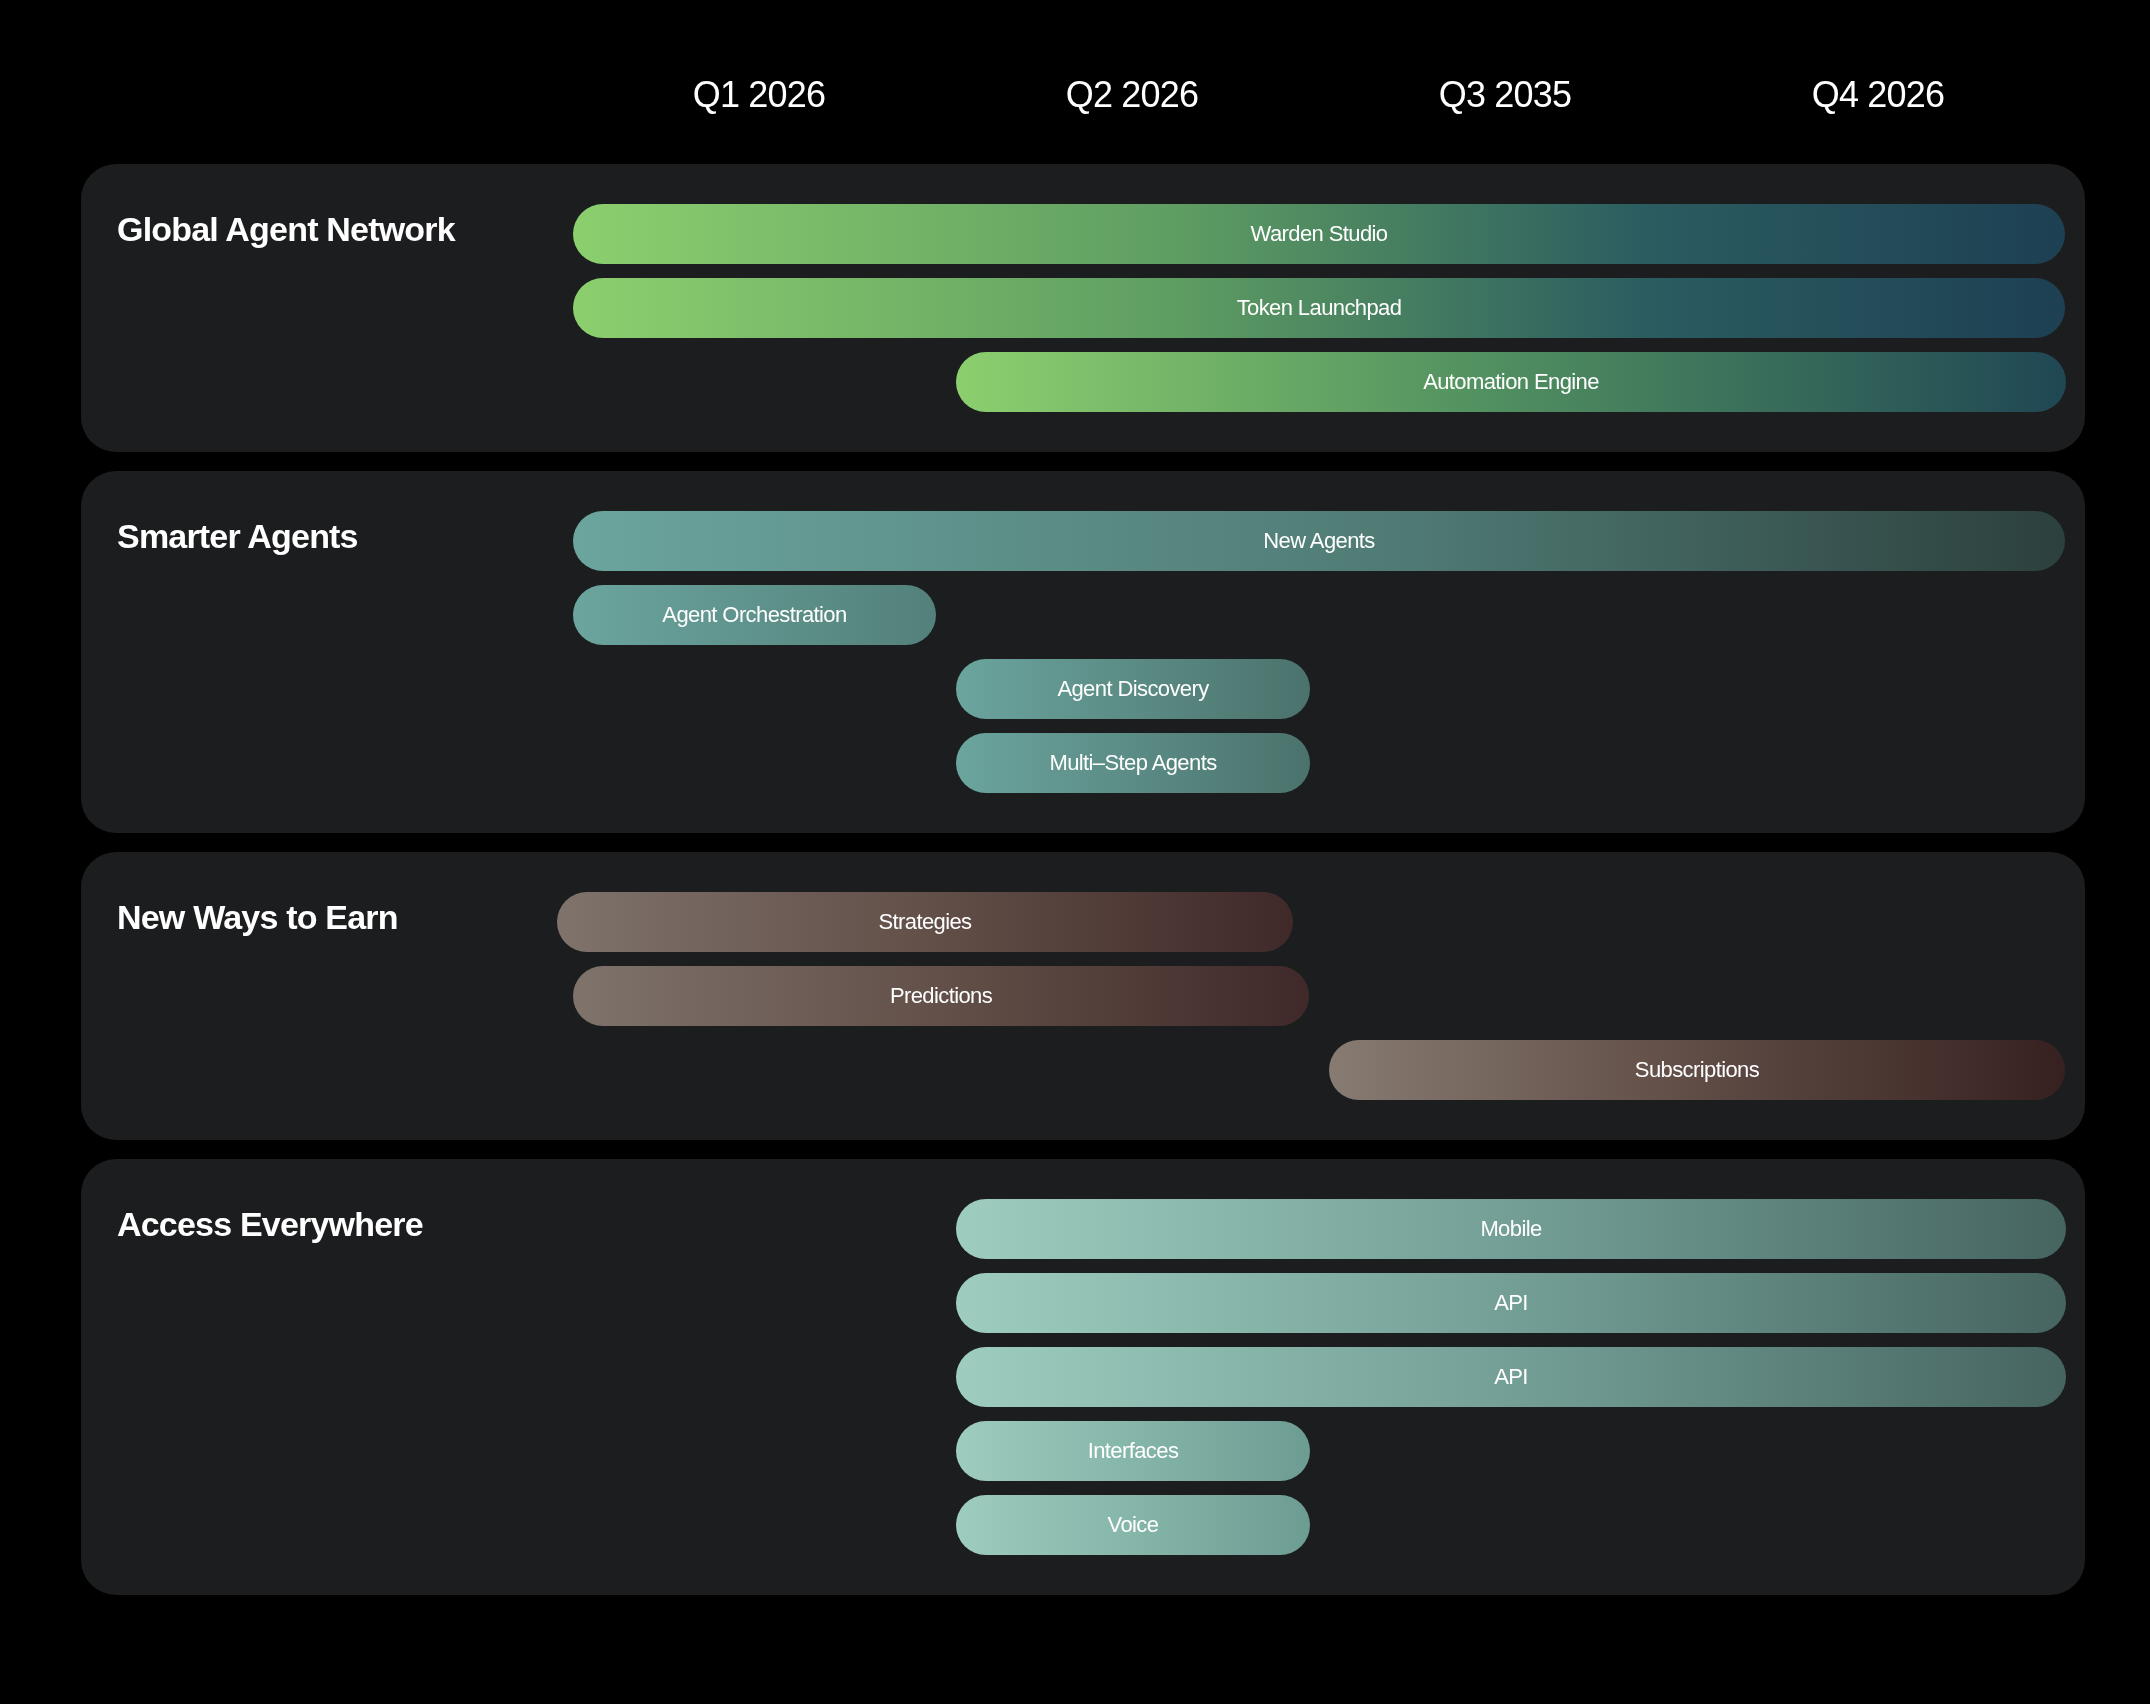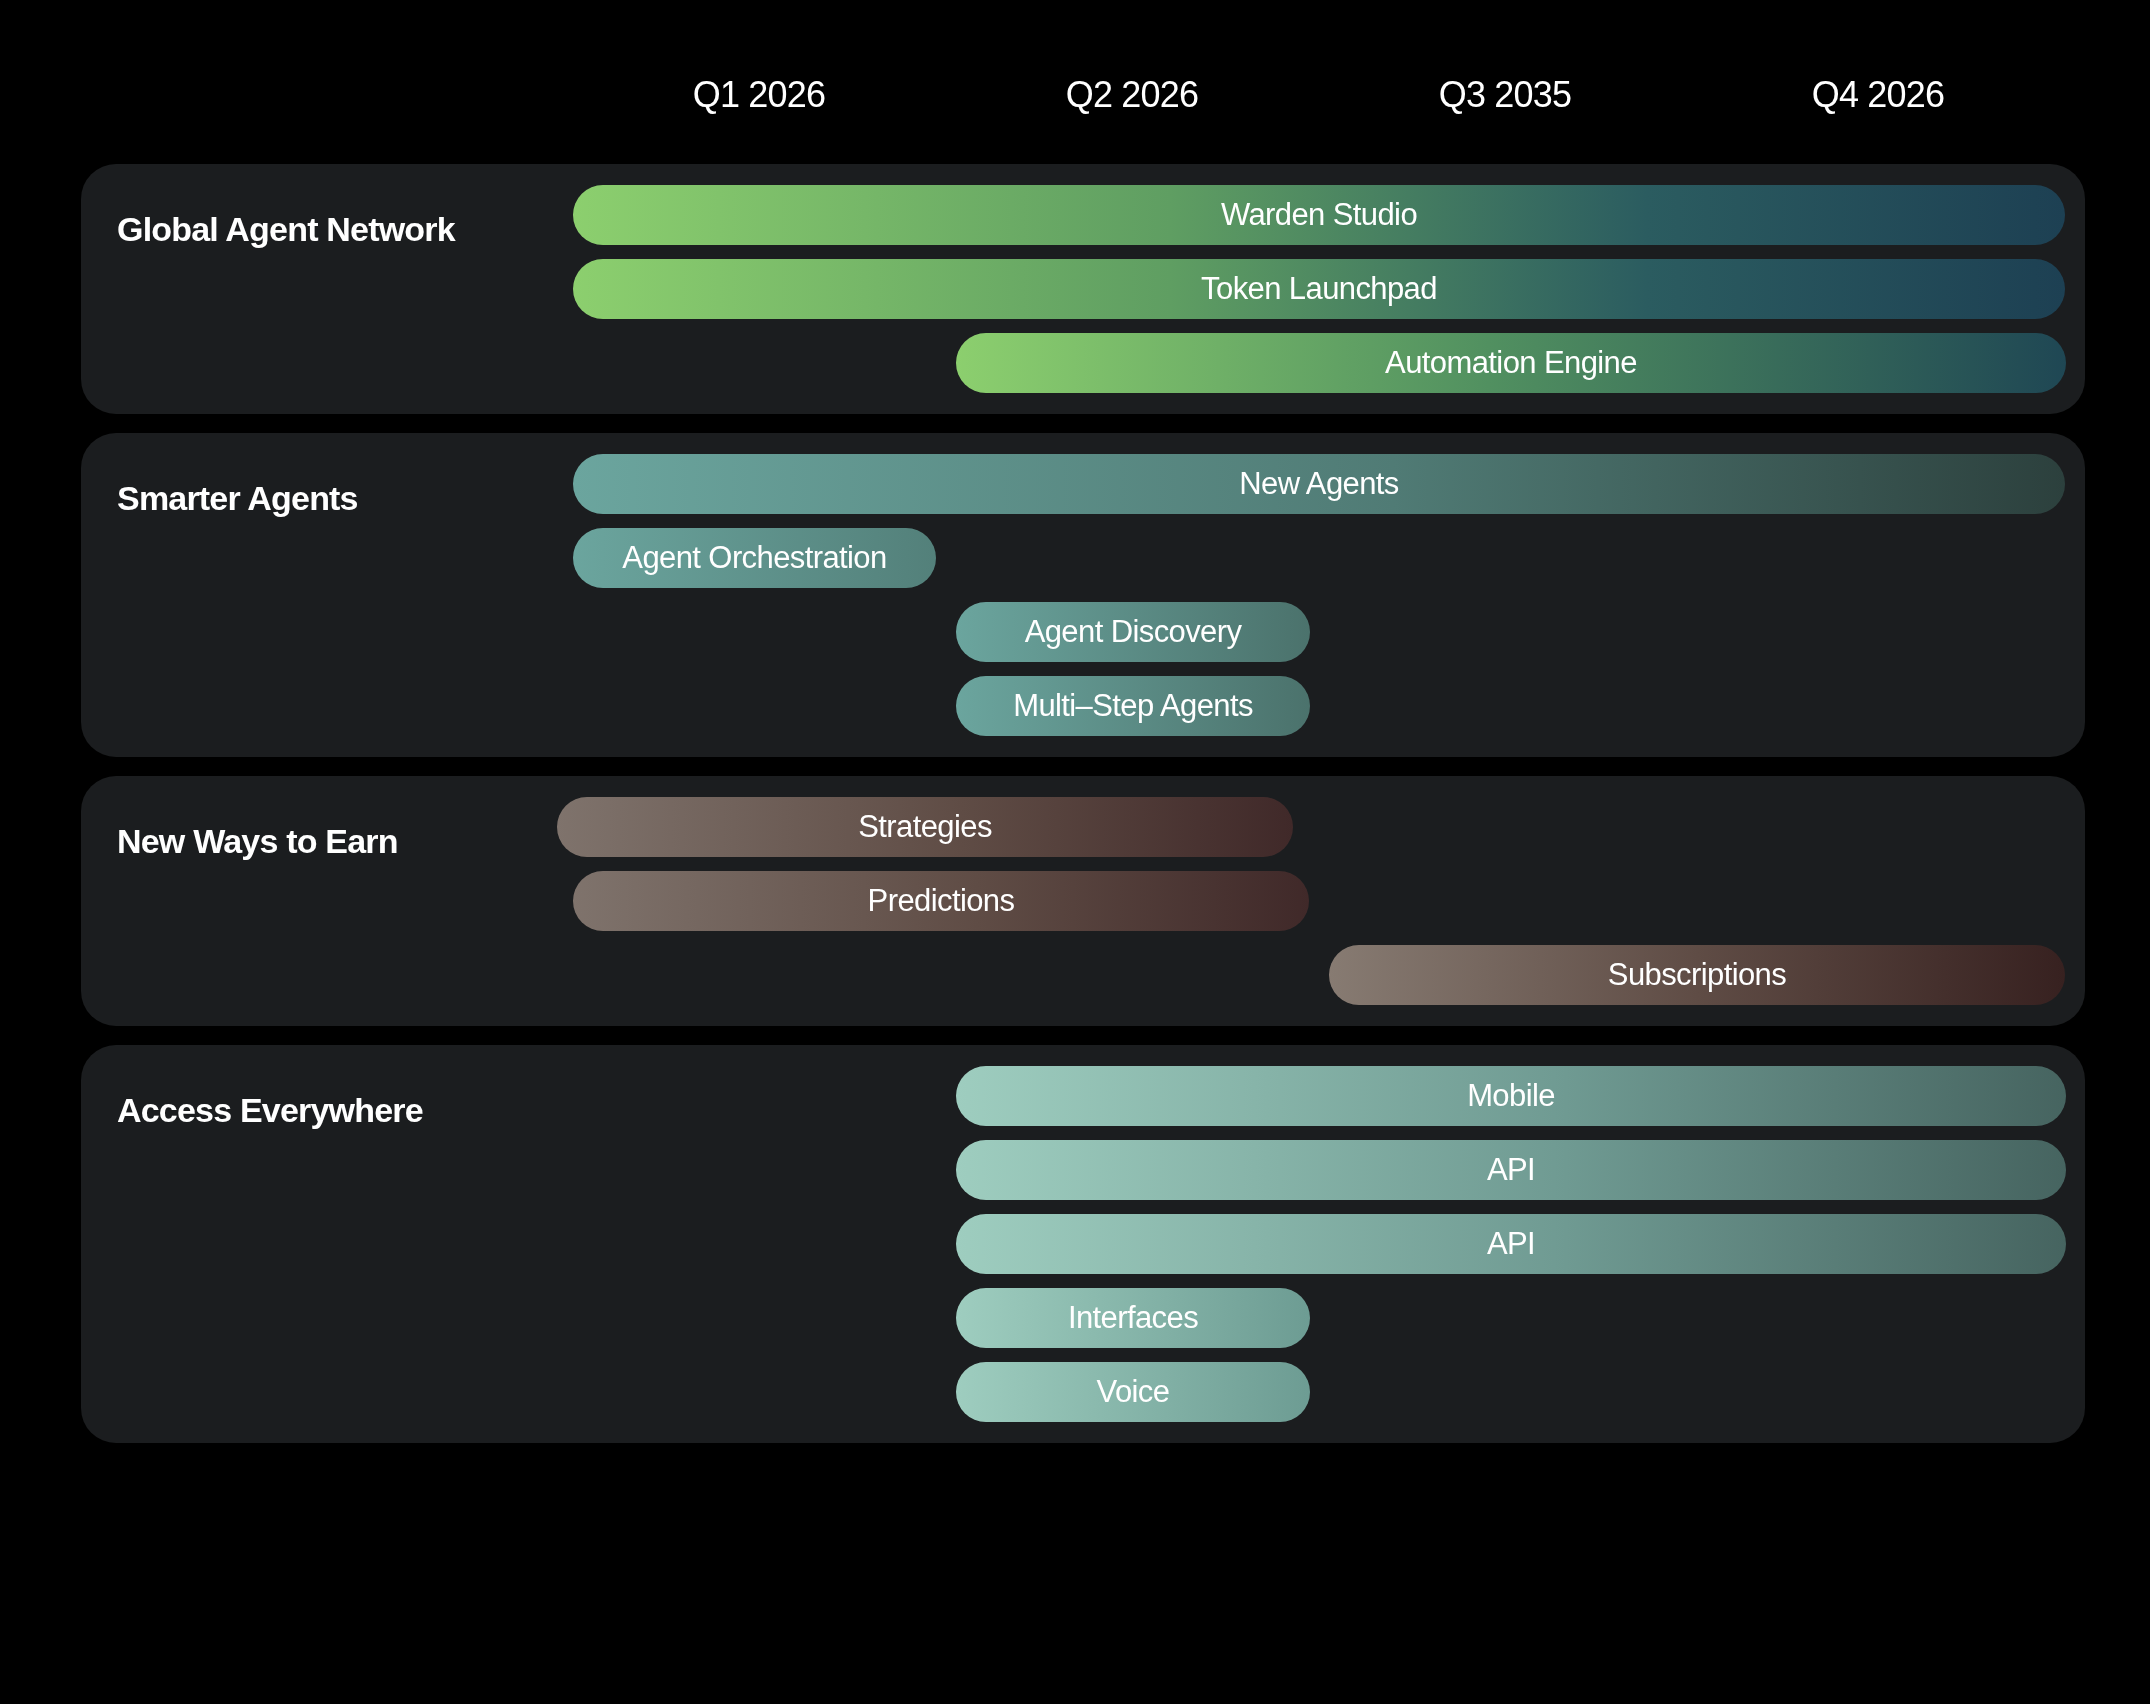--- a/index.html
+++ b/index.html
@@ -22,21 +22,21 @@
   .q:nth-child(2){left:1132px;}
   .q:nth-child(3){left:1505px;}
   .q:nth-child(4){left:1878px;}
 
   
   #cards{position:absolute;top:164px;left:81px;width:2004px;}
   .card{
     background:var(--card-bg,#1b1d1f);
     border-radius:35px;
     position:relative;
-    padding:21px 0;
+    padding:40px 0;
     margin-bottom:19px;
   }
   .card h2.title{
     margin:0;
     position:absolute;left:36px;top:35px;height:60px;
     display:flex;align-items:center;
     font-size:34px;font-weight:700;letter-spacing:-0.8px;
     white-space:nowrap;
   }
   .rowtrack{
@@ -44,21 +44,21 @@
   }
   .rowtrack:last-child{margin-bottom:0;}
   .bar{
     position:absolute;top:0;height:60px;
     border-radius:30px;
     display:flex;align-items:center;justify-content:center;
     white-space:nowrap;
     box-sizing:border-box;
   }
   .bar span{
-    font-size:31px;font-weight:400;letter-spacing:-0.6px;color:#fff;
+    font-size:22px;font-weight:400;letter-spacing:-0.6px;color:#fff;
   }
 </style>
 </head>
 <body style="background: rgb(0, 0, 0); --card-bg: #1b1d1f;">
 
 <div class="page">
   <header class="qrow">
     <span class="q">Q1 2026</span>
     <span class="q">Q2 2026</span>
     <span class="q">Q3 2035</span>

